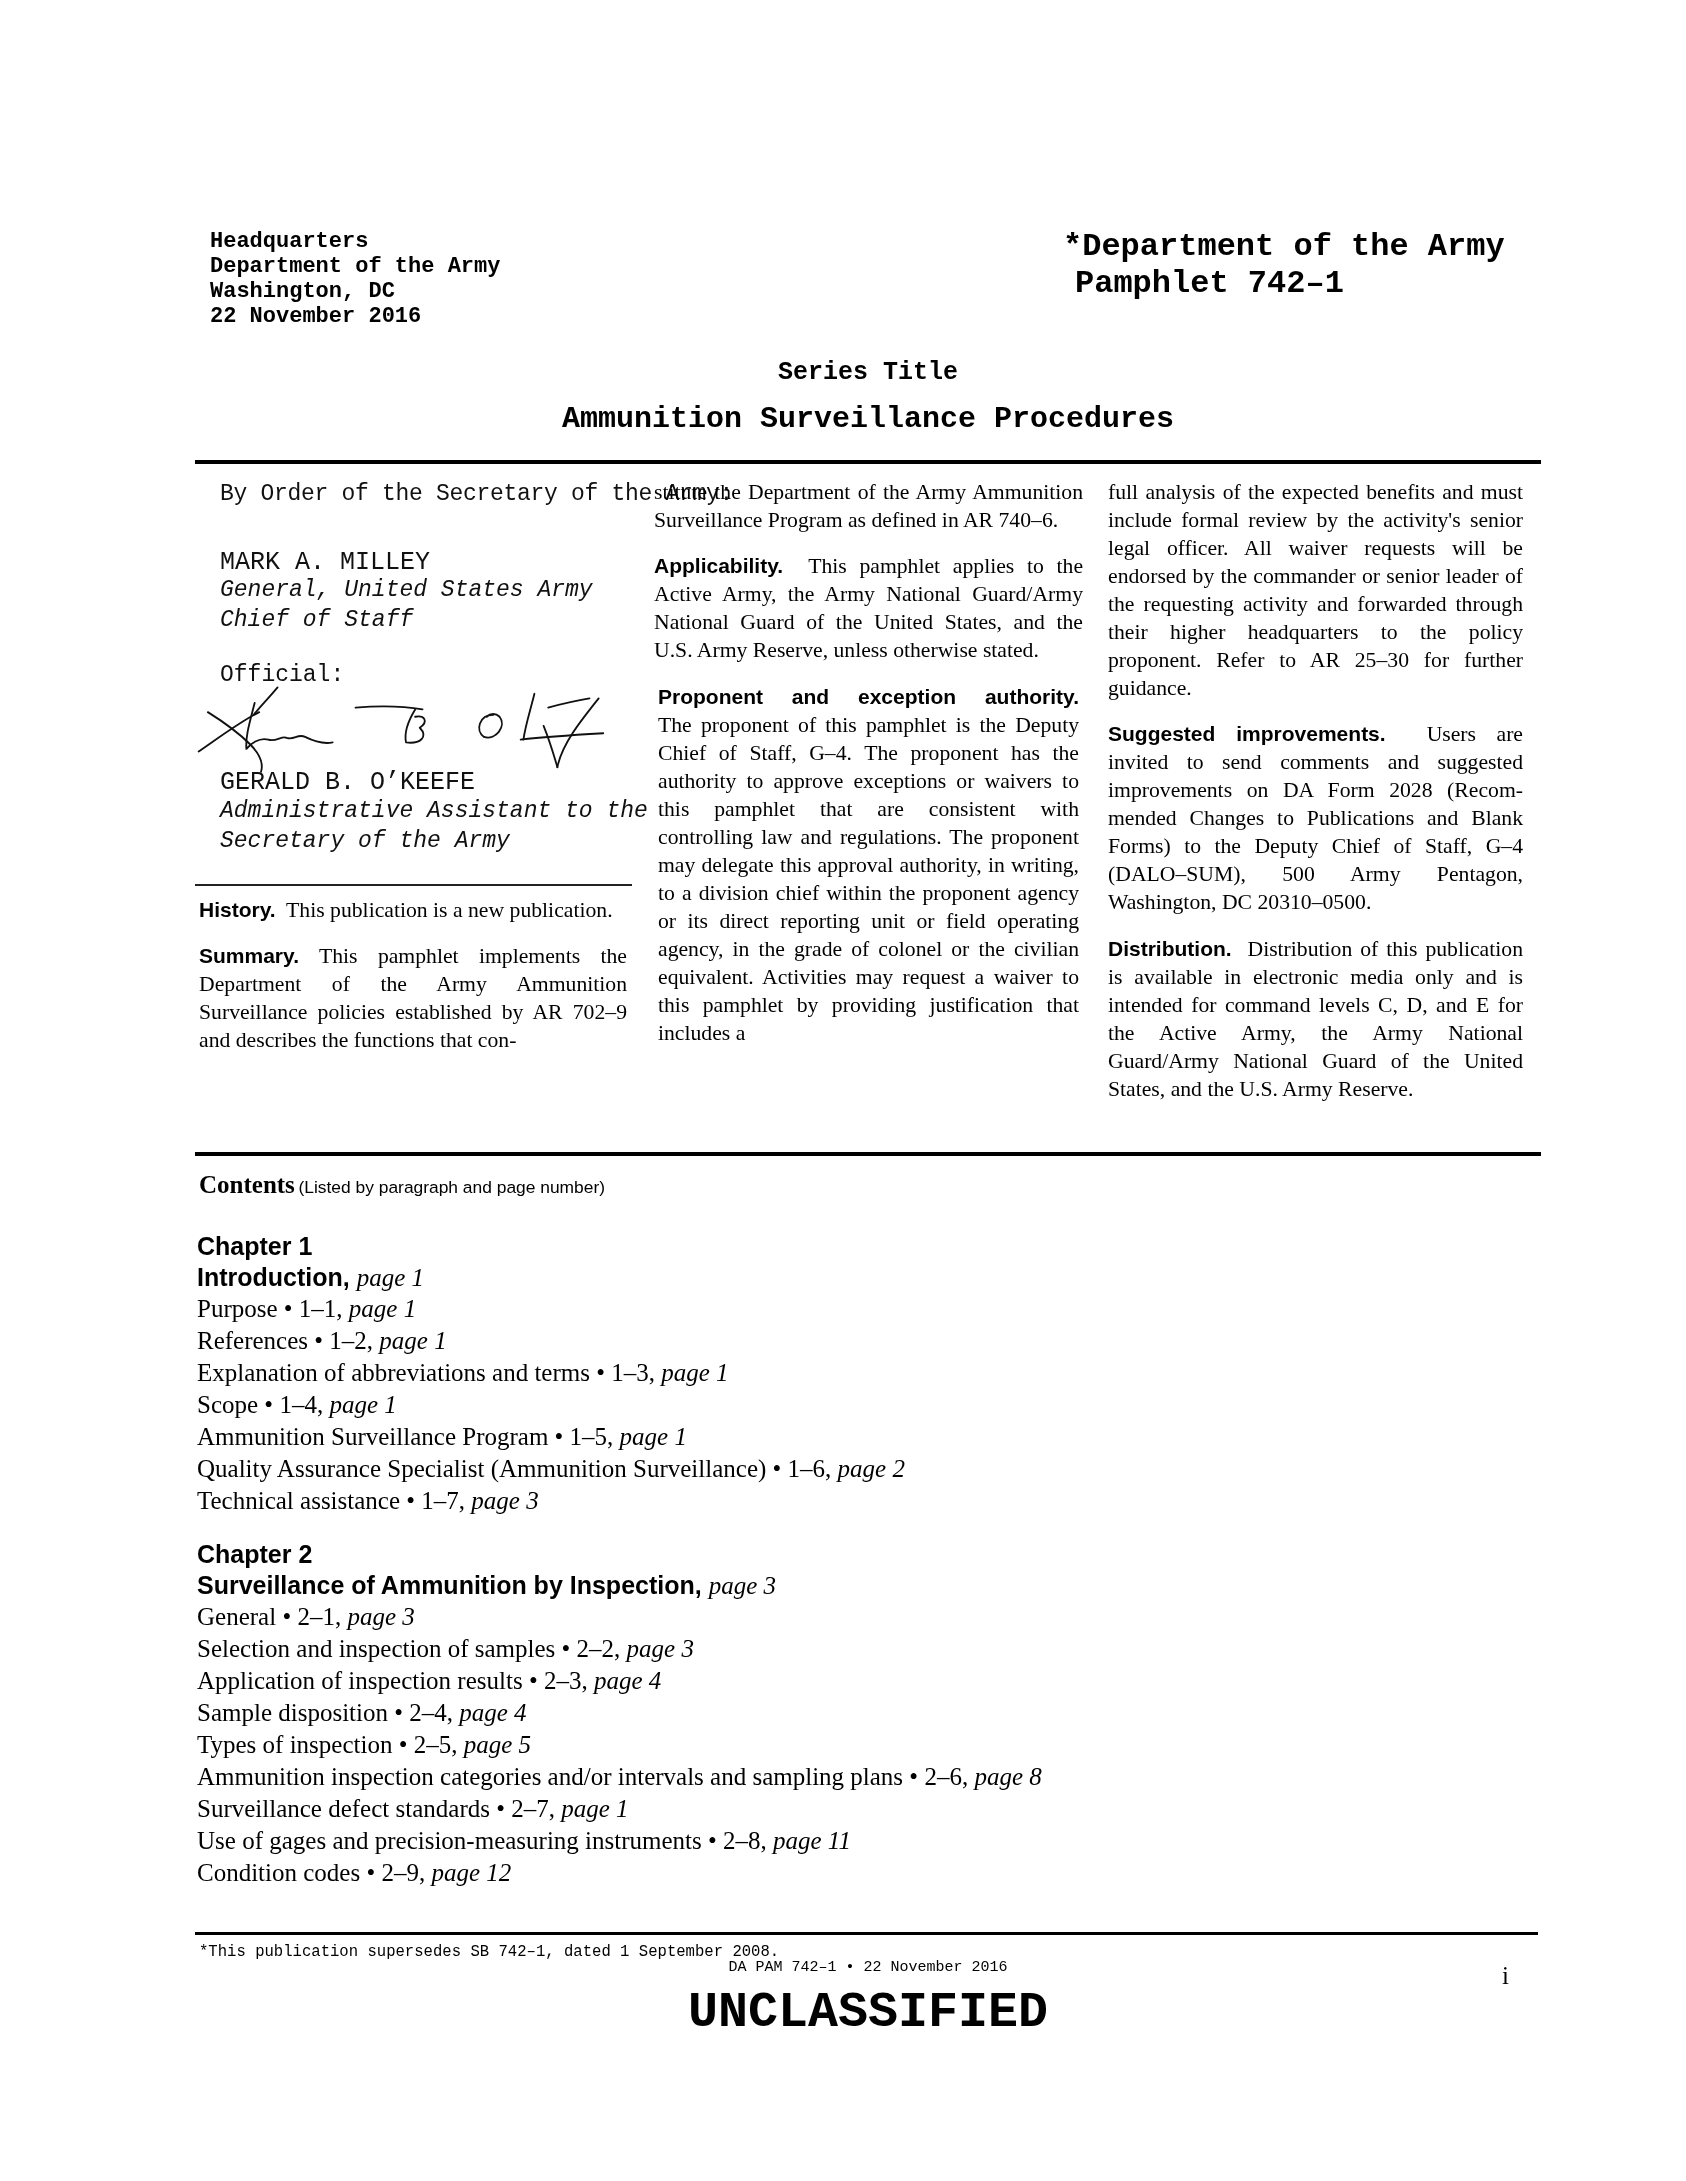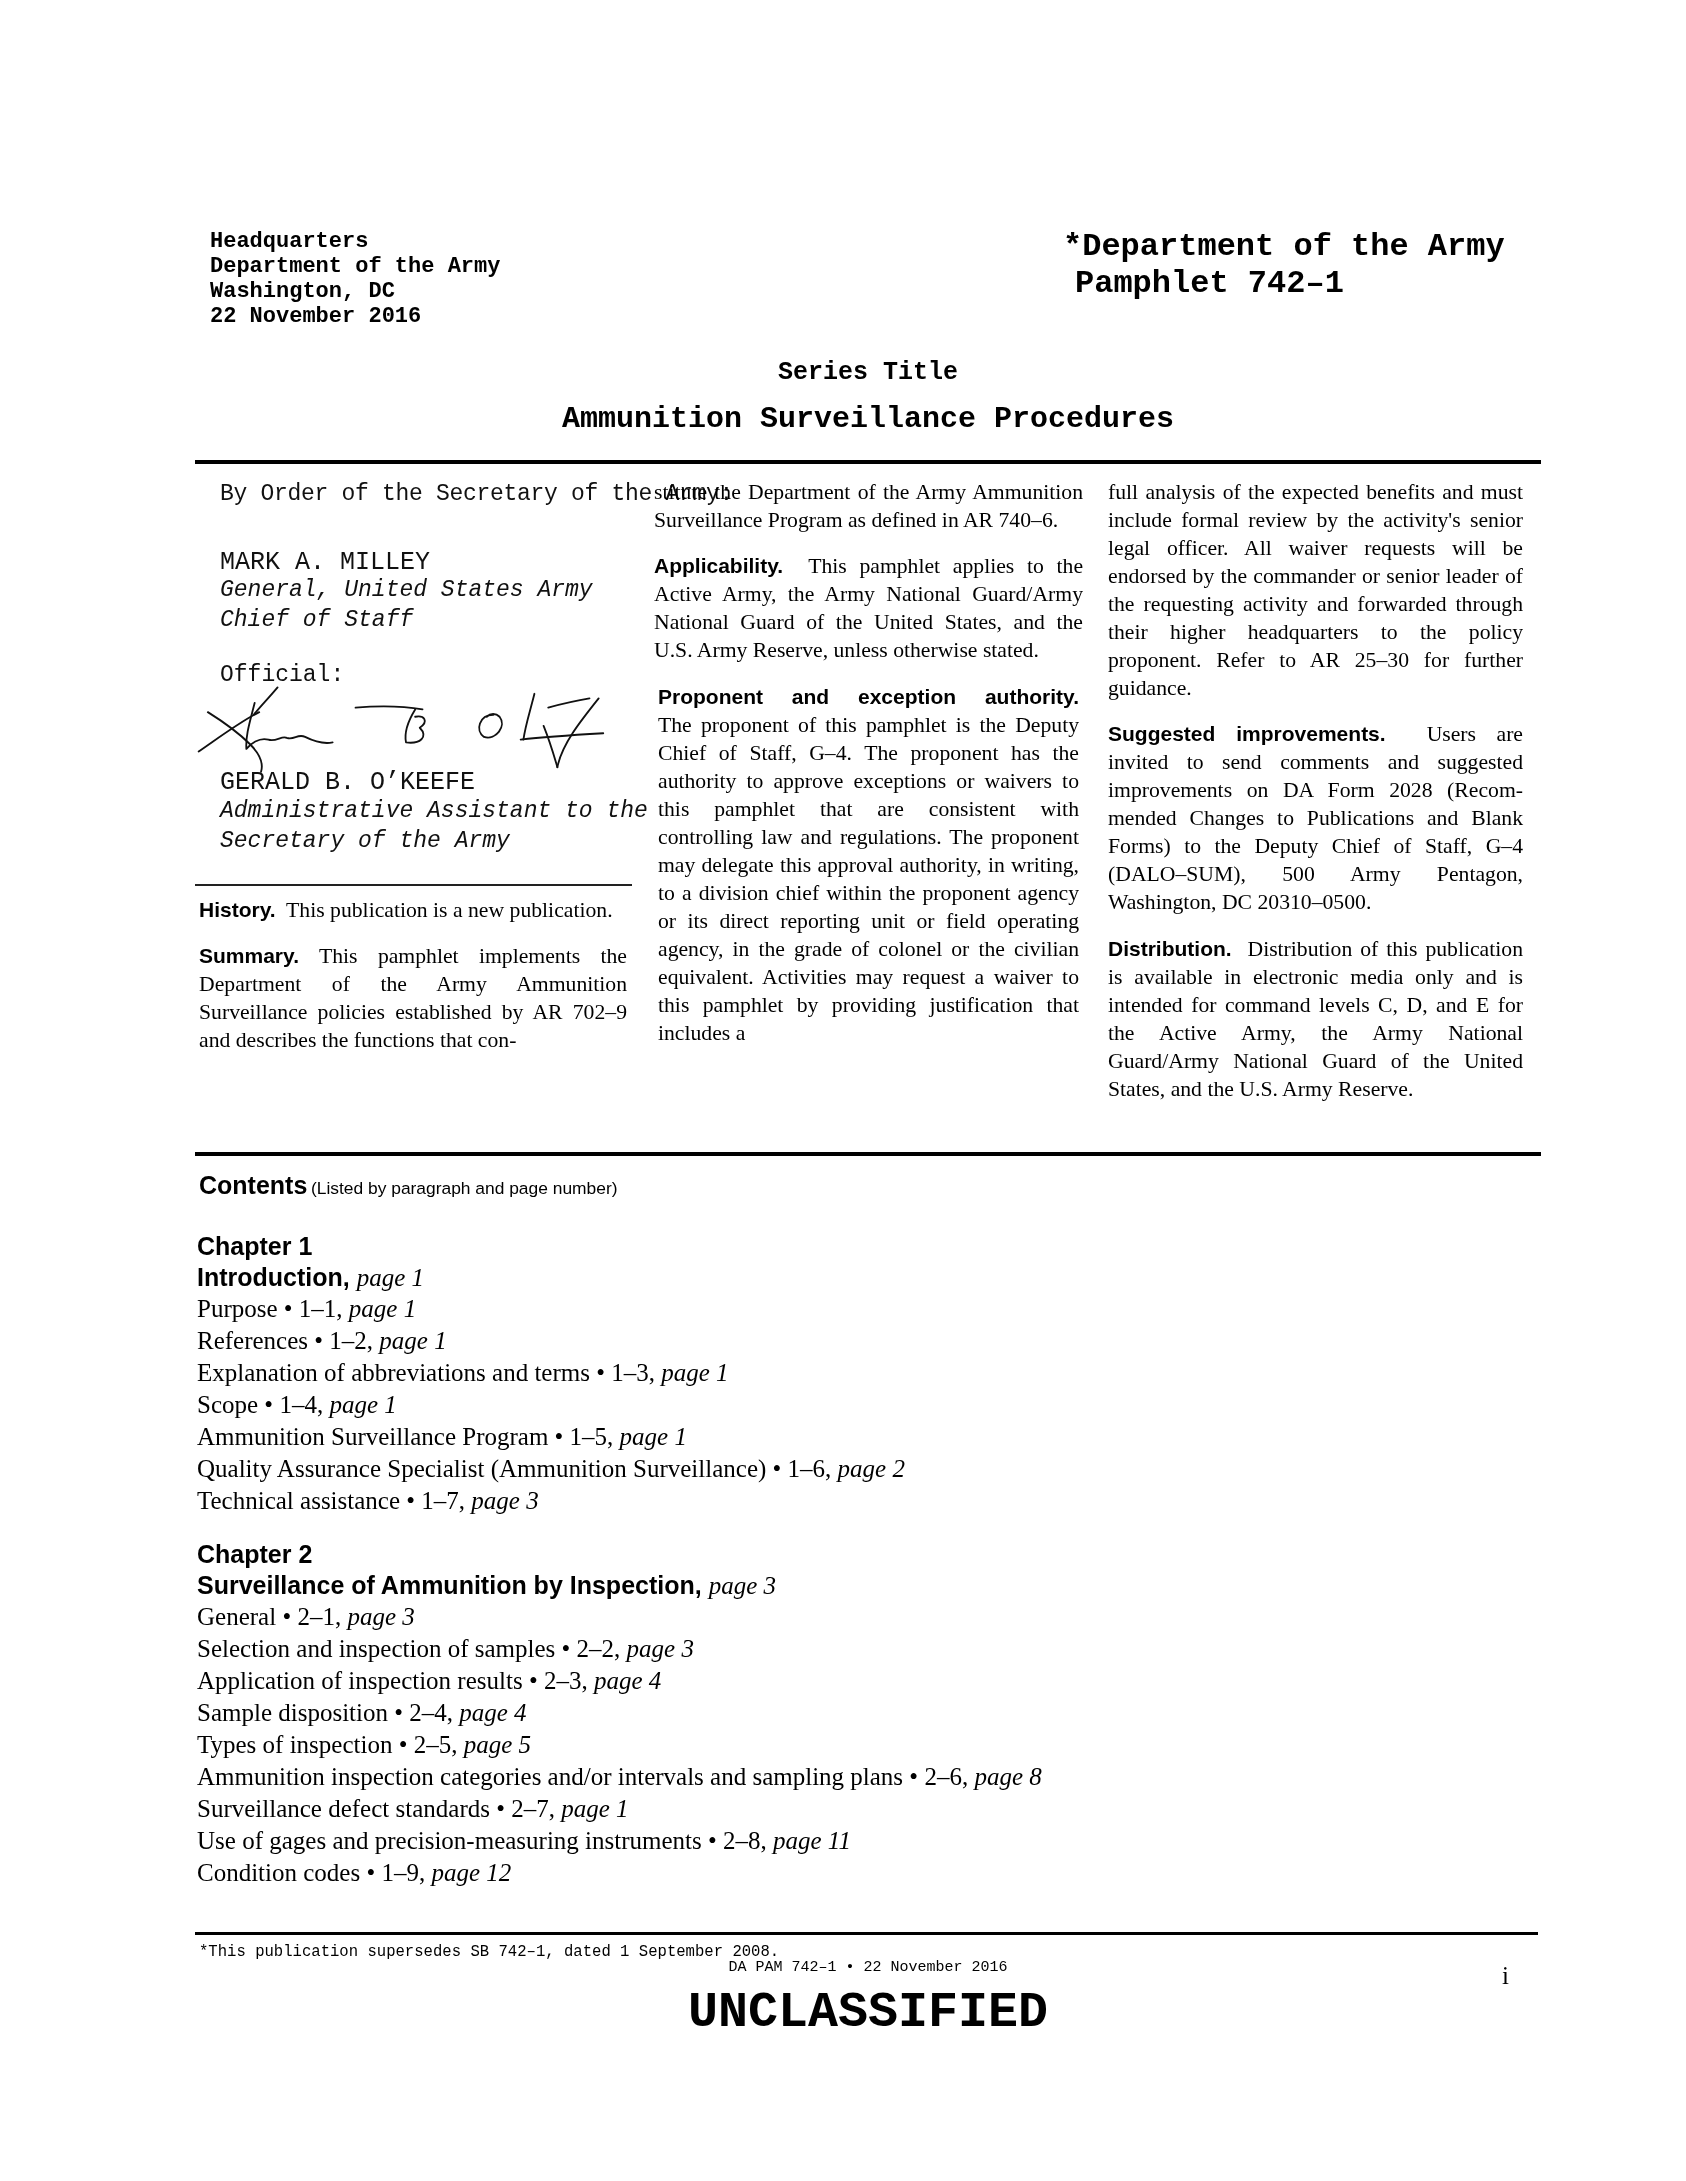--- a/index.html
+++ b/index.html
@@ -37,21 +37,21 @@
   
   .col { position: absolute; font-family: "Liberation Serif", serif; font-size: 21.7px; line-height: 28px; text-align: justify; hyphens: manual; }
   .col p { margin: 0 0 18.4px 0; }
   .col .head { font-family: "Liberation Sans", sans-serif; font-weight: bold; font-size: 21px; }
   #col-left { left: 199px; width: 428px; top: 896px; }
   #col-mid { left: 654px; width: 429px; top: 478px; }
   #col-right { left: 1108px; width: 415px; top: 478px; }
 
   
   #contents-head { left: 199px; top: 1171px; white-space: nowrap; }
-  #contents-head .big { font-family: Liberation Sans, sans-serif; font-weight: bold; font-size: 25px; }
+  #contents-head .big { font-family: Liberation Serif, serif; font-weight: bold; font-size: 25px; }
   #contents-head .small { font-family: "Liberation Sans", sans-serif; font-size: 17.4px; }
   .toc { position: absolute; left: 197px; width: 1286px; }
   .toc .chap { font-family: "Liberation Sans", sans-serif; font-weight: bold; font-size: 25px; line-height: 31px; }
   .toc .ctitle { font-family: "Liberation Sans", sans-serif; font-weight: bold; font-size: 25px; line-height: 31px; }
   .toc .pg { font-family: "Liberation Serif", serif; font-style: italic; font-weight: normal; font-size: 25px; }
   .toc .item { font-family: "Liberation Serif", serif; font-size: 25px; line-height: 32px; white-space: nowrap; }
   #toc-ch1 { top: 1231px; }
   #toc-ch2 { top: 1539px; }
 
   
@@ -163,21 +163,21 @@
     <div class="chap">Chapter 2</div>
     <div class="ctitle"><span>Surveillance of Ammunition by Inspection,</span> <span class="pg">page 3</span></div>
     <div class="item"><span>General</span> <span>•</span> <span>2–1,</span> <span class="pg">page 3</span></div>
     <div class="item"><span>Selection and inspection of samples</span> <span>•</span> <span>2–2,</span> <span class="pg">page 3</span></div>
     <div class="item"><span>Application of inspection results</span> <span>•</span> <span>2–3,</span> <span class="pg">page 4</span></div>
     <div class="item"><span>Sample disposition</span> <span>•</span> <span>2–4,</span> <span class="pg">page 4</span></div>
     <div class="item"><span>Types of inspection</span> <span>•</span> <span>2–5,</span> <span class="pg">page 5</span></div>
     <div class="item"><span>Ammunition inspection categories and/or intervals and sampling plans</span> <span>•</span> <span>2–6,</span> <span class="pg">page 8</span></div>
     <div class="item"><span>Surveillance defect standards</span> <span>•</span> <span>2–7,</span> <span class="pg">page 1</span></div>
     <div class="item"><span>Use of gages and precision-measuring instruments</span> <span>•</span> <span>2–8,</span> <span class="pg">page 11</span></div>
-    <div class="item"><span>Condition codes</span> <span>•</span> <span>1–9,</span> <span class="pg">page 12</span></div>
+    <div class="item"><span>Condition codes</span> <span>•</span> <span>2–9,</span> <span class="pg">page 12</span></div>
   </div>
 
 <div id="rule-foot" class="rule"></div>
 <div id="supersede" class="abs sans">*This publication supersedes SB 742–1, dated 1 September 2008.</div>
 <div id="footer-id" class="abs sans">DA PAM 742–1 • 22 November 2016</div>
 <div id="page-num" class="abs serif">i</div>
 <div id="classification" class="abs sans">UNCLASSIFIED</div>
 
 
 </body></html>

